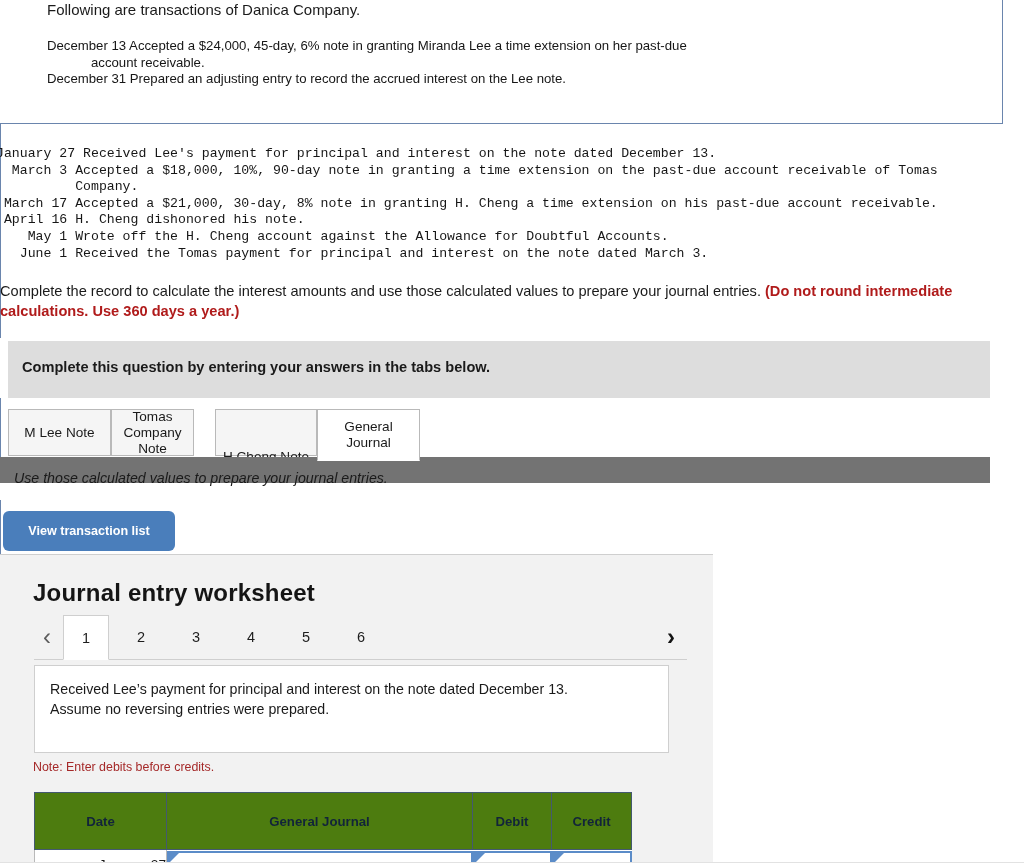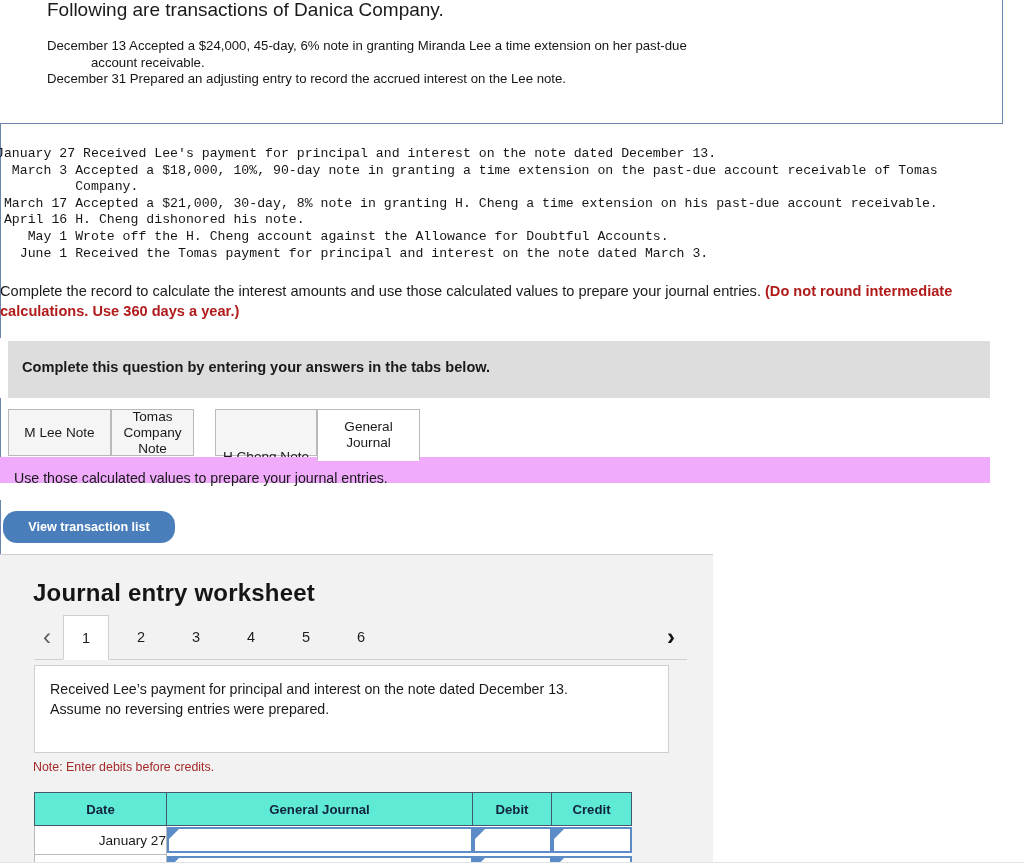--- a/index.html
+++ b/index.html
@@ -30,21 +30,21 @@
     box-sizing: border-box;
   }
   .problem-inner {
     position: absolute;
     left: 68px;
     top: 12px;
     width: 950px;
   }
   .intro-line {
     font-family: "Liberation Sans", sans-serif;
-    font-size: 19px;
+    font-size: 15px;
     color: #1a1a1a;
     line-height: 18px;
     white-space: nowrap;
   }
   .mono-block {
     margin-top: 19px;
     font-family: Liberation Sans, sans-serif;
     font-size: 13.2px;
     line-height: 16.6px;
     color: #161616;
@@ -154,40 +154,41 @@
     z-index: 5;
   }
 
   
   .blue-bar {
     position: absolute;
     left: 0px;
     top: 457px;
     width: 990px;
     height: 26px;
-    background: #f0abfc;
+    background: #737373;
+    font-style: italic;
   }
   .blue-bar-text {
     position: absolute;
     left: 14px;
     top: 13px;
     font-size: 14.2px;
     color: #1a1a1a;
   }
 
   
   .view-btn {
     position: absolute;
     left: 3px;
     top: 511px;
     width: 172px;
-    height: 32px;
+    height: 40px;
     background: #4a7ebb;
     border: none;
-    border-radius: 14px;
+    border-radius: 6px;
     color: #ffffff;
     font-family: "Liberation Sans", sans-serif;
     font-size: 12.6px;
     font-weight: bold;
     cursor: pointer;
     padding: 0;
   }
 
   
   .worksheet {
@@ -295,28 +296,28 @@
   
   .jtable {
     position: absolute;
     left: 34px;
     top: 237px;
     width: 597px;
     border-collapse: collapse;
     table-layout: fixed;
   }
   .jtable th {
-    background: #5eead4;
+    background: #4d7c0f;
     border: 1px solid #43596f;
     height: 24px;
     font-size: 13.2px;
     font-weight: bold;
     color: #12243a;
     text-align: center;
-    padding: 4px;
+    padding: 16px;
     margin-top: 28px;
   }
   .jtable td {
     border: 1px solid #b9b9b9;
     height: 28px;
     padding: 0;
     background: #ffffff;
     vertical-align: middle;
   }
   .td-date {

